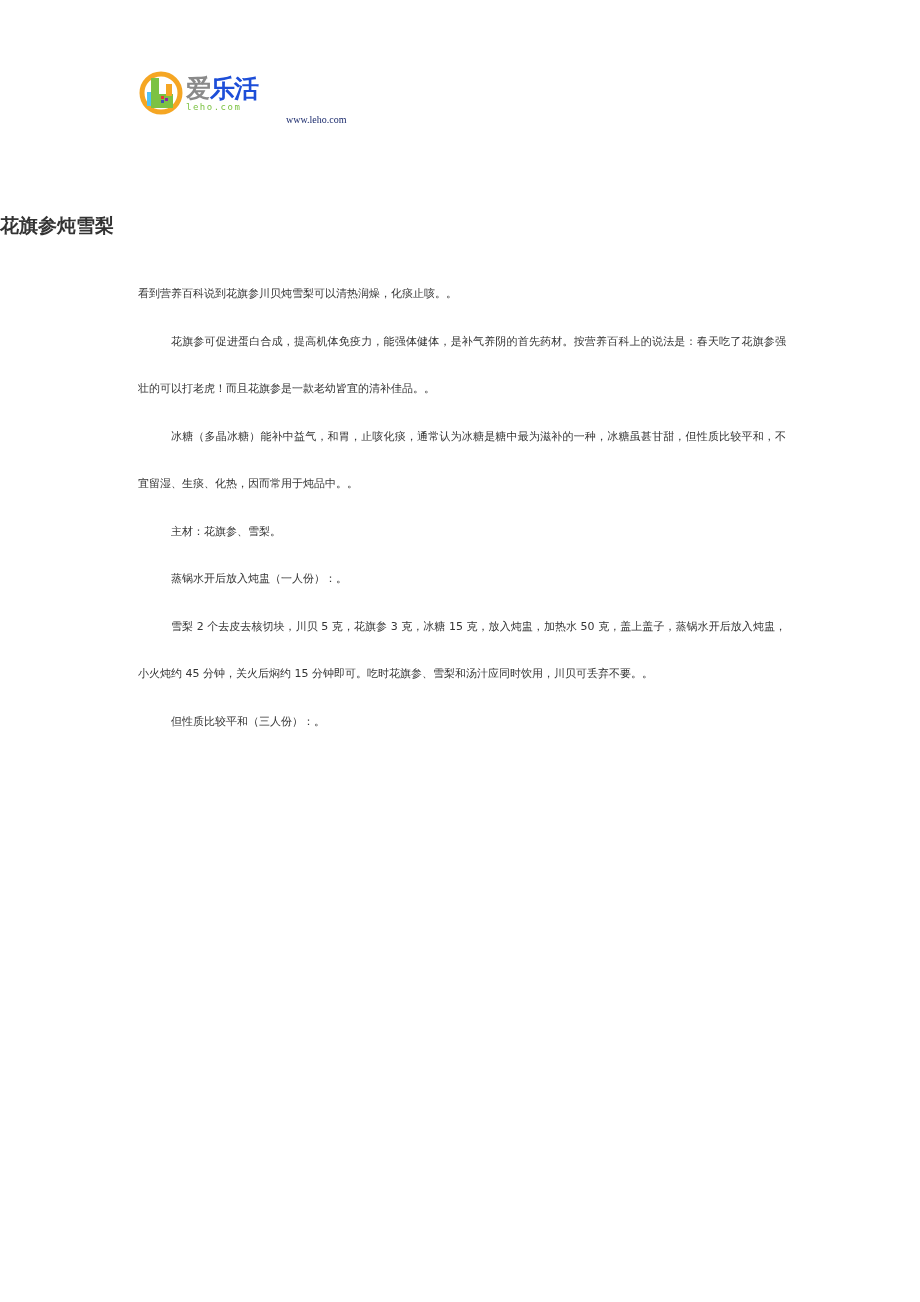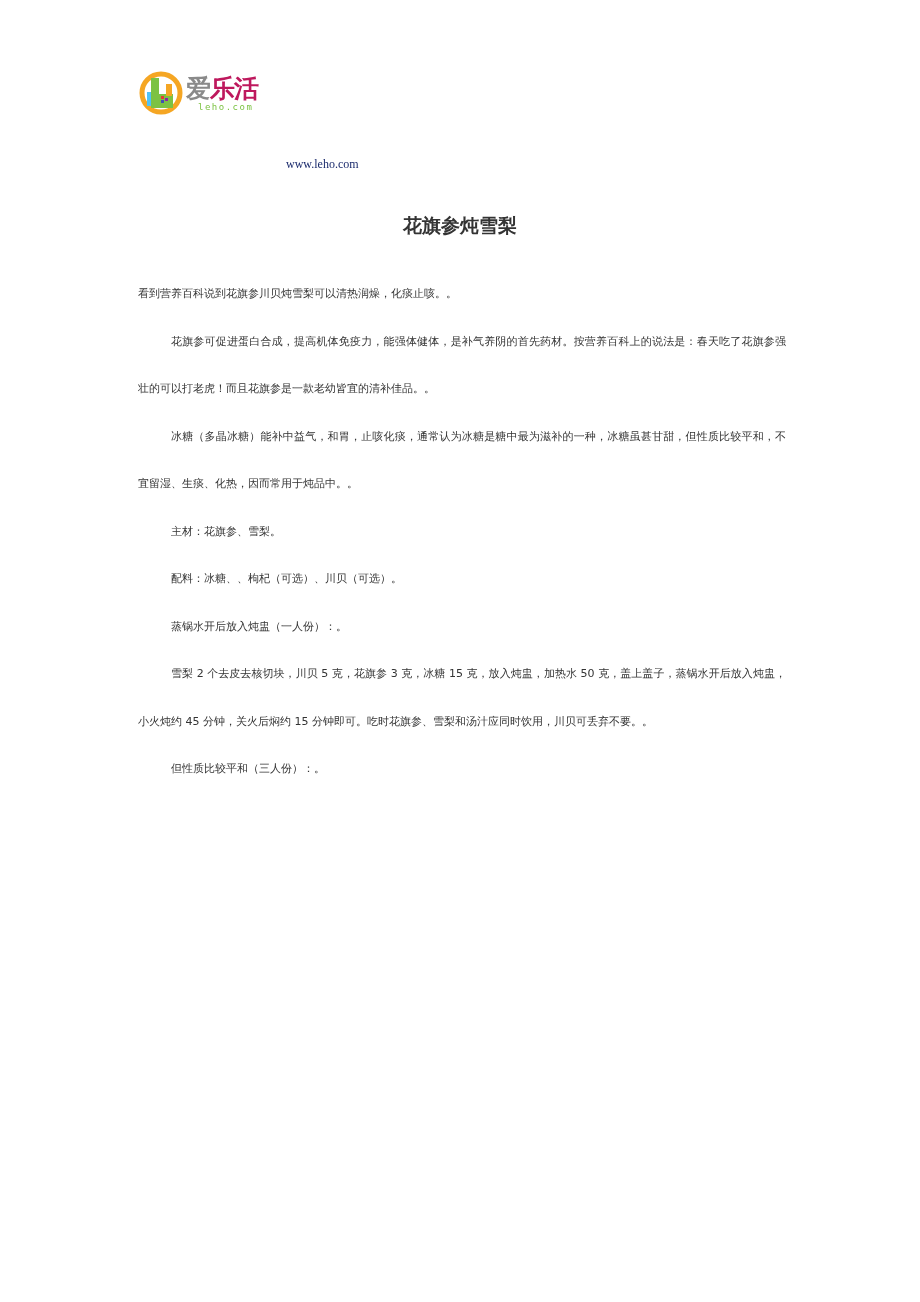--- a/index.html
+++ b/index.html
@@ -2,25 +2,25 @@
 <html><head>
 <meta charset="utf-8">
 <style>
   html, body { margin: 0; padding: 0; background: #ffffff; }
   body { width: 920px; height: 1302px; position: relative; overflow: hidden;
          font-family: "DejaVu Sans", "Liberation Sans", sans-serif; color: #333333; }
   .logo { position: absolute; left: 138px; top: 68px; width: 150px; height: 52px; }
   .logo-mark { position: absolute; left: 0; top: 2px; width: 46px; height: 46px; }
   .logo-text { position: absolute; left: 48px; top: 4px; font-size: 25px; font-weight: bold; letter-spacing: -1px; }
   .logo-text .c1 { color: #8a8a8a; }
-  .logo-text .c2 { color: #be185d; }
-  .logo-sub { position: absolute; left: 60px; top: 34px; font-size: 9px; color: #7cc243; letter-spacing: 1.5px; font-family: "DejaVu Sans Mono", monospace; }
-  .site-url { position: absolute; left: 286px; top: 114px; font-size: 12px; color: #1a2a6c;
-              font-family: "Liberation Serif", "DejaVu Serif", serif; margin-top: 43px; }
-  .title { position: absolute; left: 0; width: 920px; top: 213px; text-align: center;
+  .logo-text .c2 { color: #1d4ed8; }
+  .logo-sub { position: absolute; left: 48px; top: 34px; font-size: 9px; color: #7cc243; letter-spacing: 1.5px; font-family: "DejaVu Sans Mono", monospace; }
+  .site-url { position: absolute; left: 286px; top: 114px; font-size: 10px; color: #1a2a6c;
+              font-family: "Liberation Serif", "DejaVu Serif", serif; }
+  .title { position: absolute; left: 0; width: 920px; top: 213px; text-align: left;
            font-size: 19px; font-weight: bold; color: #333; }
   .content { position: absolute; left: 138px; top: 270px; width: 648px; }
   .para { font-size: 11px; line-height: 47.5px; margin: 0; text-align: justify; color: #333; }
   .indent { text-indent: 33px; }
 </style>
 </head>
 <body>
 
 <div class="logo">
   <svg class="logo-mark" viewBox="0 0 46 46">
@@ -41,17 +41,16 @@
 
 <div class="site-url">www.leho.com</div>
 
 <h1 class="title" style="margin:0;">花旗参炖雪梨</h1>
 
 <div class="content">
   <p class="para">看到营养百科说到花旗参川贝炖雪梨可以清热润燥，化痰止咳。。</p>
   <p class="para indent">花旗参可促进蛋白合成，提高机体免疫力，能强体健体，是补气养阴的首先药材。按营养百科上的说法是：春天吃了花旗参强壮的可以打老虎！而且花旗参是一款老幼皆宜的清补佳品。。</p>
   <p class="para indent">冰糖（多晶冰糖）能补中益气，和胃，止咳化痰，通常认为冰糖是糖中最为滋补的一种，冰糖虽甚甘甜，但性质比较平和，不宜留湿、生痰、化热，因而常用于炖品中。。</p>
   <p class="para indent">主材：花旗参、雪梨。</p>
-  <p class="para indent">配料：冰糖、、枸杞（可选）、川贝（可选）。</p>
   <p class="para indent">蒸锅水开后放入炖盅（一人份）：。</p>
   <p class="para indent">雪梨 2 个去皮去核切块，川贝 5 克，花旗参 3 克，冰糖 15 克，放入炖盅，加热水 50 克，盖上盖子，蒸锅水开后放入炖盅，小火炖约 45 分钟，关火后焖约 15 分钟即可。吃时花旗参、雪梨和汤汁应同时饮用，川贝可丢弃不要。。</p>
   <p class="para indent">但性质比较平和（三人份）：。</p>
 </div>
 
 </body></html>

